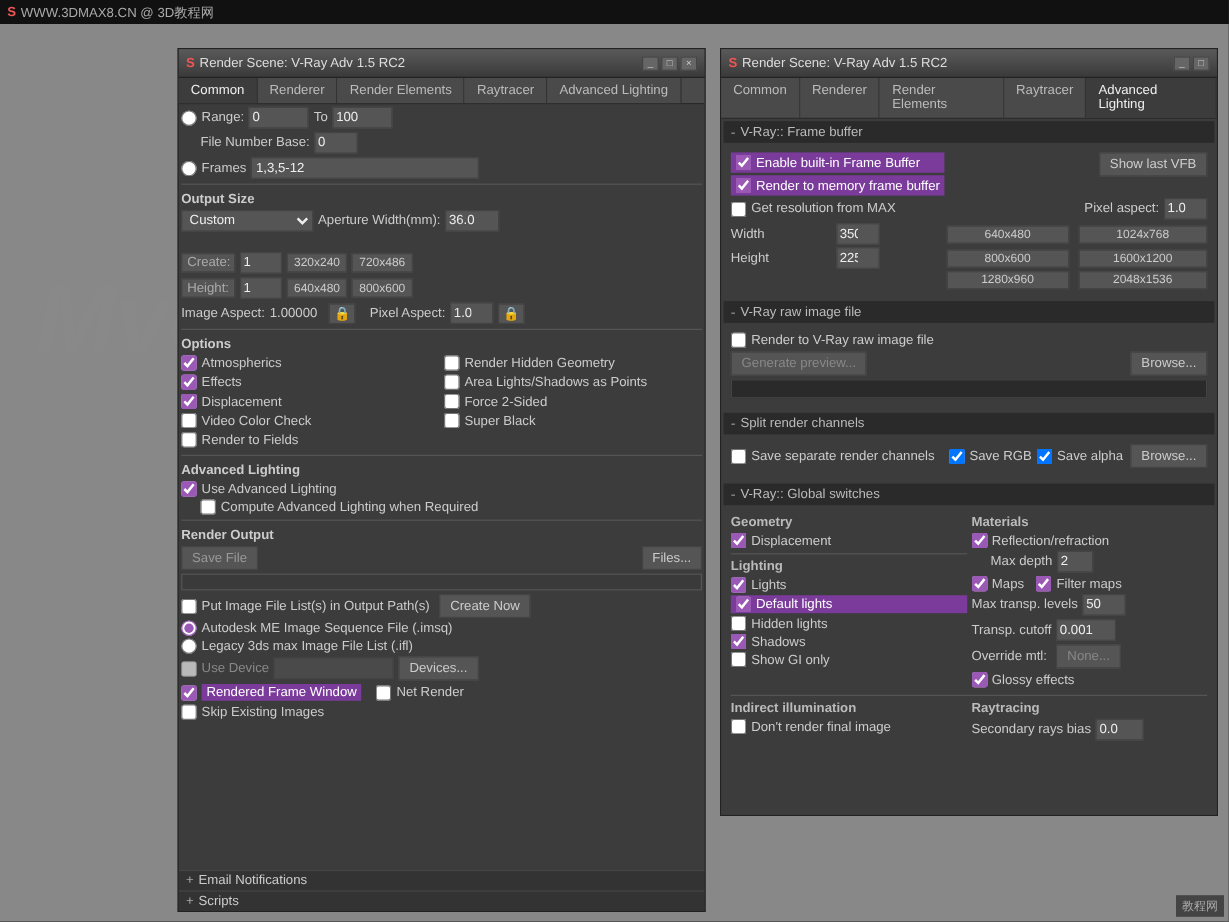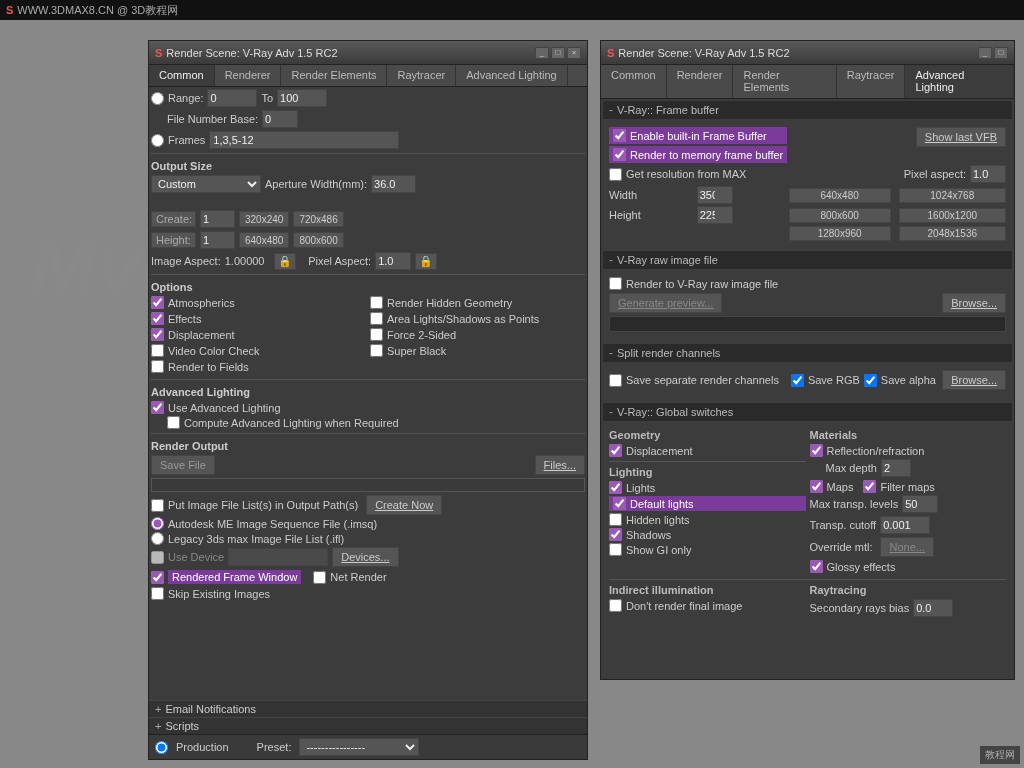--- a/index.html
+++ b/index.html
@@ -199,21 +199,20 @@
     }
     .button {
       background: #555;
       border: 1px solid #444;
       color: #ccc;
       font-size: 11px;
       padding: 2px 8px;
       cursor: pointer;
       height: 20px;
       white-space: nowrap;
-      text-decoration: underline;
     }
     .options-grid {
       display: grid;
       grid-template-columns: 1fr 1fr;
       gap: 1px 4px;
     }
     .indented { margin-left: 16px; }
     
     .section-header {
       background: #2a2a2a;
@@ -509,28 +508,20 @@
     <div class="expand-row">
       <span style="color:#aaa;">+</span>
       <span>Email Notifications</span>
     </div>
 
     <div class="expand-row">
       <span style="color:#aaa;">+</span>
       <span>Scripts</span>
     </div>
 
-    <div class="bottom-bar">
-      <input type="radio" checked="" style="">
-      <span>Production</span>
-      <span style="margin-left:20px;">Preset:</span>
-      <select class="select-field" style="width:120px;">
-        <option>----------------</option>
-      </select>
-    </div>
   </div>
 
   <div class="window window-right">
     <div class="window-titlebar">
       <div class="window-titlebar-title">
         <span style="color:#e55;font-weight:bold;">S</span>
         <span>Render Scene: V-Ray Adv 1.5 RC2</span>
       </div>
       <div class="window-controls">
         <div class="win-btn">_</div>

